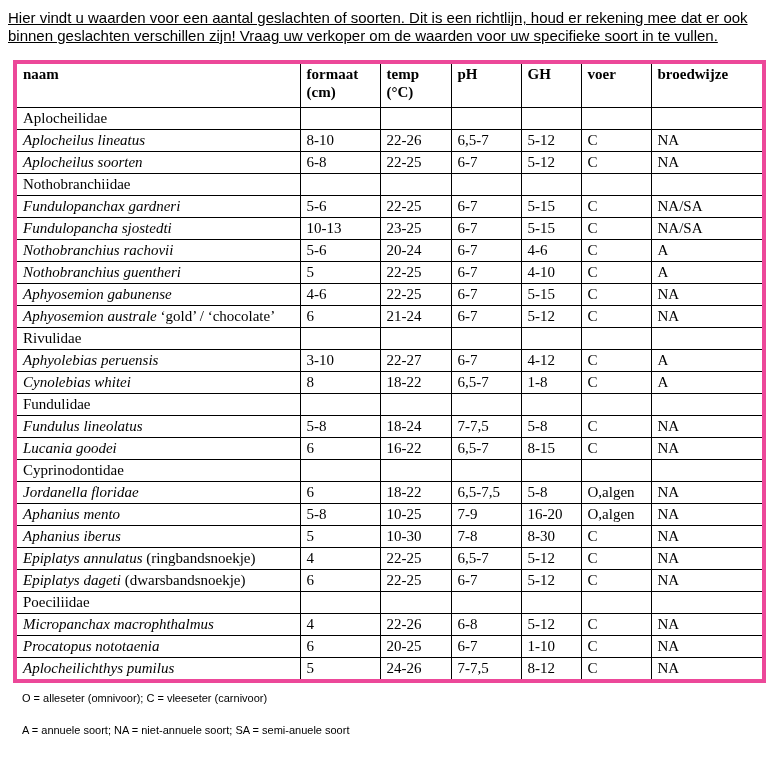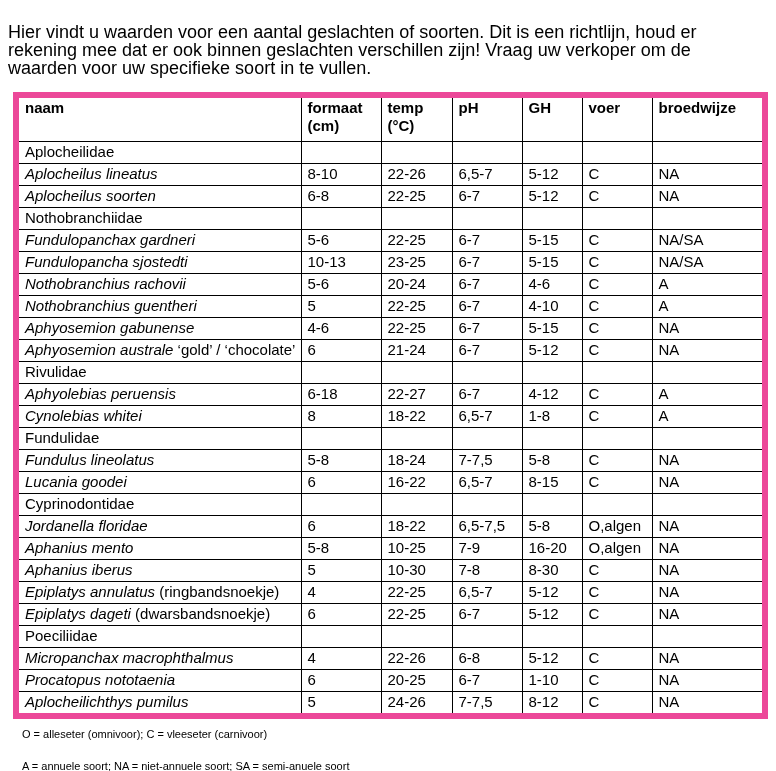--- a/index.html
+++ b/index.html
@@ -8,31 +8,33 @@
     background: #ffffff;
   }
   body {
     width: 776px;
     height: 771px;
     overflow: hidden;
     color: #000000;
     font-family: "Liberation Sans", sans-serif;
   }
   .intro {
-    font-size: 18px;
+    font-size: 15px;
     line-height: 18px;
-    margin: 23px 8px 0 8px;
+    margin: 9px 8px 0 8px;
     width: 756px;
+    text-decoration: underline;
   }
   table.values {
     border-collapse: collapse;
     table-layout: fixed;
     width: 749px;
     margin: 15px 0 0 13px;
-    border: 6px solid #ec4899;
+    border: 4px solid #ec4899;
+    font-family: Liberation Serif, serif;
   }
   table.values th,
   table.values td {
     border: 1px solid #000;
     padding: 1px 4px 2px 6px;
     font-size: 15px;
     line-height: 18px;
     text-align: left;
     vertical-align: top;
     overflow: hidden;
@@ -182,21 +184,21 @@
         <td class="family-name">Rivulidae</td>
         <td>&nbsp;</td>
         <td>&nbsp;</td>
         <td>&nbsp;</td>
         <td>&nbsp;</td>
         <td>&nbsp;</td>
         <td>&nbsp;</td>
       </tr>
       <tr>
         <td><span class="sci">Aphyolebias peruensis</span></td>
-        <td>6-18</td>
+        <td>3-10</td>
         <td>22-27</td>
         <td>6-7</td>
         <td>4-12</td>
         <td>C</td>
         <td>A</td>
       </tr>
       <tr>
         <td><span class="sci">Cynolebias whitei</span></td>
         <td>8</td>
         <td>18-22</td>

